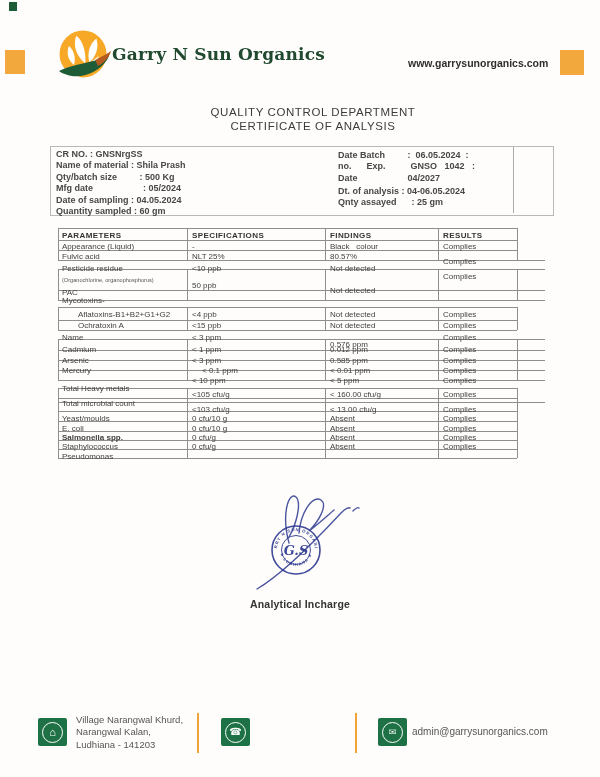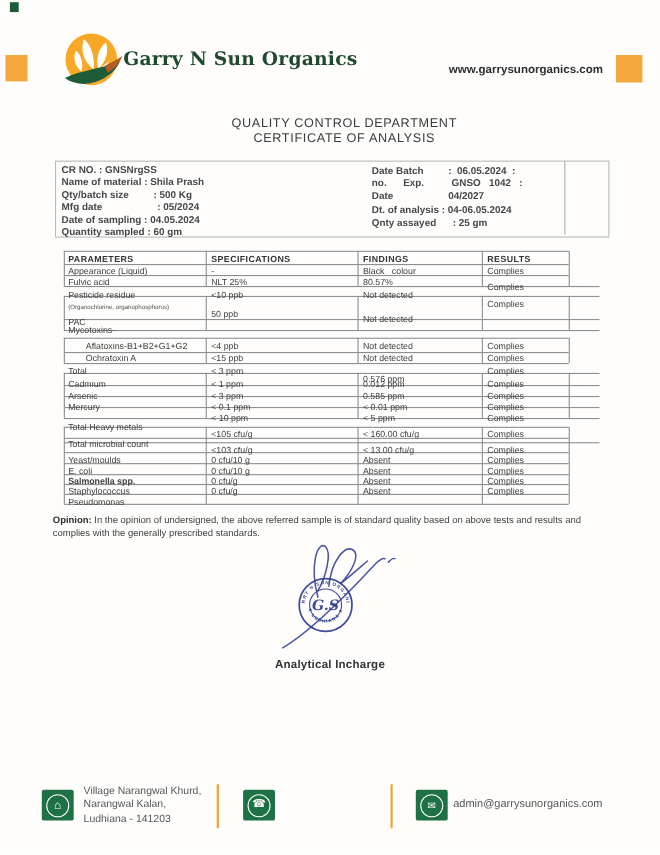--- a/index.html
+++ b/index.html
@@ -157,34 +157,34 @@
       <span class="cell" style="left: 272px; top: 58px;">Not detected</span>
       <span class="cell" style="left: 4px; top: 68px;">Mycotoxins-</span>
       <span class="cell" style="left: 20px; top: 82px;">Aflatoxins-B1+B2+G1+G2</span>
       <span class="cell" style="left: 134px; top: 82px;">&lt;4 ppb</span>
       <span class="cell" style="left: 272px; top: 82px;">Not detected</span>
       <span class="cell" style="left: 385px; top: 82px;">Complies</span>
       <span class="cell" style="left: 20px; top: 93px;">Ochratoxin A</span>
       <span class="cell" style="left: 134px; top: 93px;">&lt;15 ppb</span>
       <span class="cell" style="left: 272px; top: 93px;">Not detected</span>
       <span class="cell" style="left: 385px; top: 93px;">Complies</span>
-      <span class="cell" style="left: 4px; top: 105px;">Total</span>
+      <span class="cell" style="left: 4px; top: 105px;">Name</span>
       <span class="cell" style="left: 134px; top: 105px;">&lt; 3 ppm</span>
       <span class="cell" style="left: 272px; top: 112px;">0.576 ppm</span>
       <span class="cell" style="left: 385px; top: 105px;">Complies</span>
       <span class="cell" style="left: 4px; top: 117px;">Cadmium</span>
       <span class="cell" style="left: 134px; top: 117px;">&lt; 1 ppm</span>
       <span class="cell" style="left: 272px; top: 117px;">0.012 ppm</span>
       <span class="cell" style="left: 385px; top: 117px;">Complies</span>
       <span class="cell" style="left: 4px; top: 128px;">Arsenic</span>
       <span class="cell" style="left: 134px; top: 128px;">&lt; 3 ppm</span>
       <span class="cell" style="left: 272px; top: 128px;">0.585 ppm</span>
       <span class="cell" style="left: 385px; top: 128px;">Complies</span>
       <span class="cell" style="left: 4px; top: 138px;">Mercury</span>
-      <span class="cell" style="left: 134px; top: 138px; text-align: right;">&lt; 0.1 ppm</span>
+      <span class="cell" style="left: 144px; top: 138px; text-align: right;">&lt; 0.1 ppm</span>
       <span class="cell" style="left: 272px; top: 138px;">&lt; 0.01 ppm</span>
       <span class="cell" style="left: 385px; top: 138px;">Complies</span>
       <span class="cell" style="left: 134px; top: 148px;">&lt; 10 ppm</span>
       <span class="cell" style="left: 272px; top: 148px;">&lt; 5 ppm</span>
       <span class="cell" style="left: 385px; top: 148px;">Complies</span>
       <span class="cell" style="left: 4px; top: 156px;">Total Heavy metals</span>
       <span class="cell" style="left: 134px; top: 162px;">&lt;105 cfu/g</span>
       <span class="cell" style="left: 272px; top: 162px;">&lt; 160.00 cfu/g</span>
       <span class="cell" style="left: 385px; top: 162px;">Complies</span>
       <span class="cell" style="left: 4px; top: 171px;">Total microbial count</span>
@@ -203,23 +203,20 @@
       <span class="cell" style="left: 134px; top: 205px;">0 cfu/g</span>
       <span class="cell" style="left: 272px; top: 205px;">Absent</span>
       <span class="cell" style="left: 385px; top: 205px;">Complies</span>
       <span class="cell" style="left: 4px; top: 214px;">Staphylococcus</span>
       <span class="cell" style="left: 134px; top: 214px;">0 cfu/g</span>
       <span class="cell" style="left: 272px; top: 214px;">Absent</span>
       <span class="cell" style="left: 385px; top: 214px;">Complies</span>
       <span class="cell" style="left: 4px; top: 224px;">Pseudomonas</span>
     </div>
 
-  <div class="abs opinion">
-    <b>Opinion:</b><span> In the opinion of undersigned, the above referred sample is of standard quality based on above tests and results and complies with the generally prescribed standards.</span>
-  </div>
 
   <svg class="abs stamp-svg" width="128" height="115" viewBox="0 0 128 115">
     <defs>
       <path id="arcTop" d="M 34,67 A 19,19 0 0 1 72,67"></path>
       <path id="arcBot" d="M 37,67 A 16,16 0 0 0 69,67"></path>
     </defs>
     <g stroke="#2c3990" fill="none" opacity="0.9">
       <circle cx="53" cy="67" r="24" stroke-width="1.6"></circle>
       <circle cx="53" cy="67" r="14.5" stroke-width="1"></circle>
     </g>

